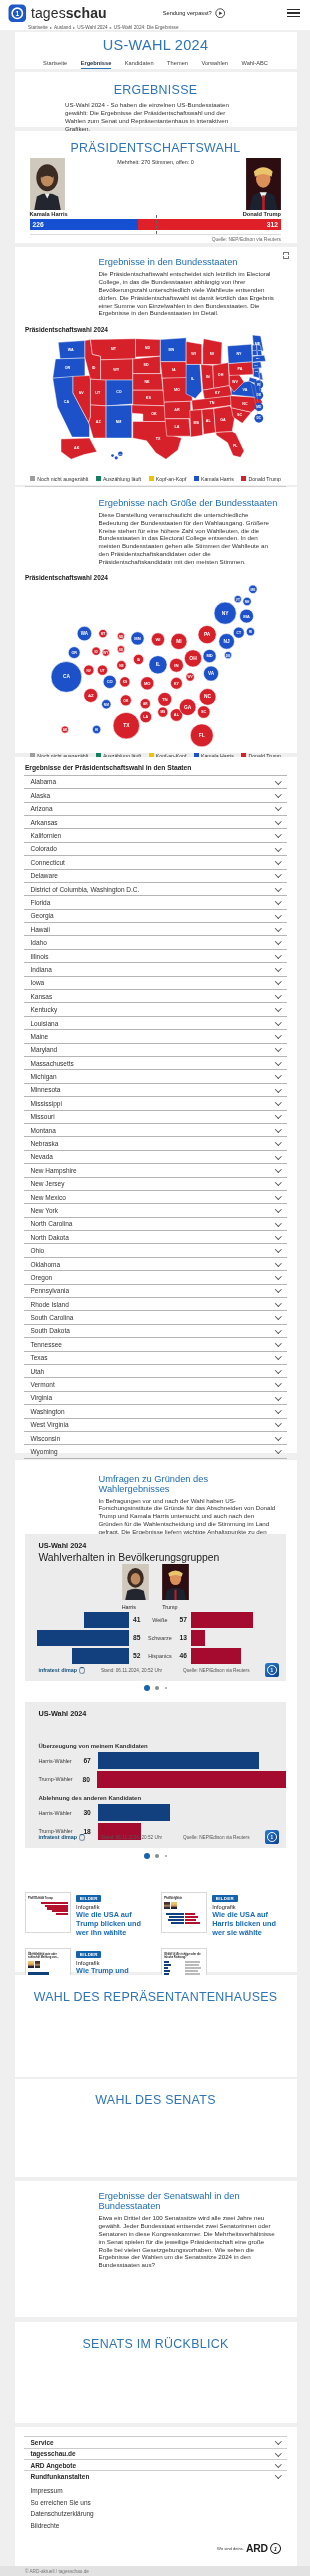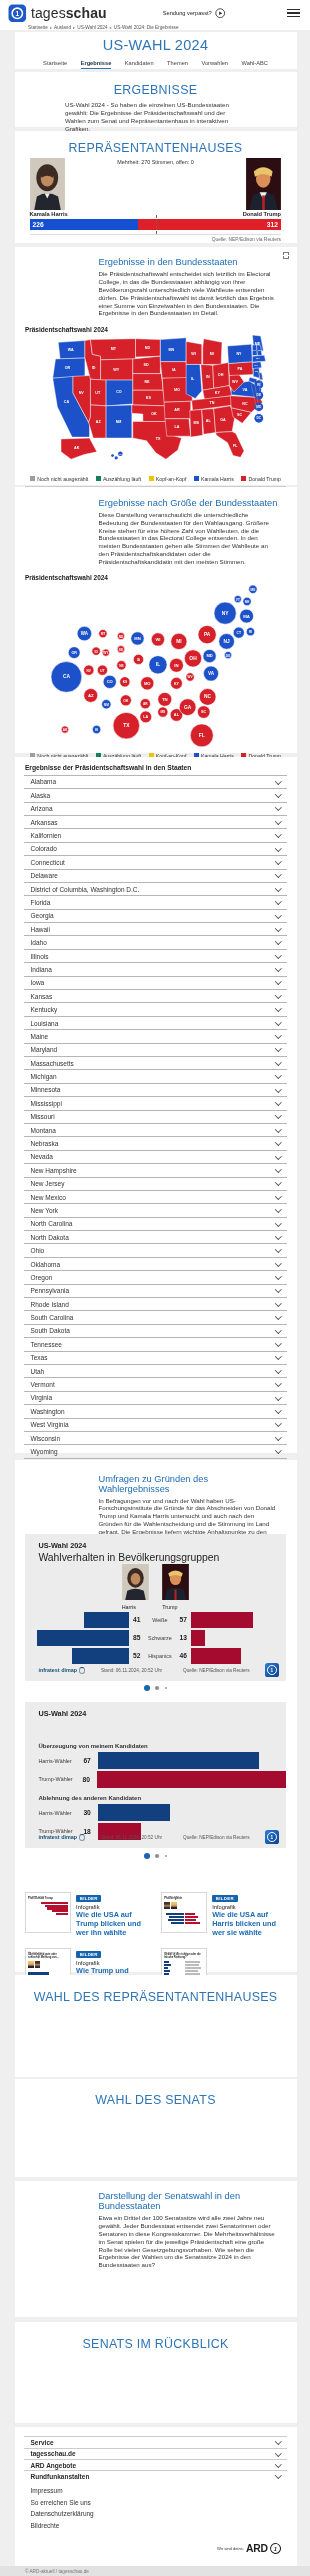--- a/index.html
+++ b/index.html
@@ -213,21 +213,21 @@
         <span class="tab">Wahl-ABC</span>
       </div>
   </section>
 
   <section class="card" id="c-erg">
     <h2 class="sec-h">ERGEBNISSE</h2>
     <p class="para">US-Wahl 2024 - So haben die einzelnen US-Bundesstaaten gewählt: Die Ergebnisse der Präsidentschaftswahl und der Wahlen zum Senat und Repräsentantenhaus in interaktiven Grafiken.</p>
   </section>
 
   <section class="card" id="c-praes">
-    <h2 class="sec-h">REPRÄSENTANTENHAUSES</h2>
+    <h2 class="sec-h">PRÄSIDENTSCHAFTSWAHL</h2>
     <div class="maj">Mehrheit: 270 Stimmen, offen: 0</div>
     <div class="photo l">
       <svg width="35" height="52" viewBox="0 0 67 100">
         <rect width="67" height="100" fill="#cfc9bd"></rect>
         <ellipse cx="33" cy="38" rx="21" ry="26" fill="#3b2b22"></ellipse>
         <ellipse cx="33" cy="40" rx="12.5" ry="15" fill="#c08a5f"></ellipse>
         <path d="M20,30 Q33,18 46,30 L44,38 Q33,30 22,38 Z" fill="#3b2b22"></path>
         <path d="M8,100 L13,74 Q33,62 54,74 L59,100 Z" fill="#23262e"></path>
         <path d="M28,68 L33,78 L38,68 Z" fill="#f2efe8"></path>
       </svg>
@@ -963,21 +963,21 @@
   <section class="card" id="c-rep">
     <h2 class="sec-h">WAHL DES REPRÄSENTANTENHAUSES</h2>
   </section>
 
   <section class="card" id="c-sen">
     <h2 class="sec-h">WAHL DES SENATS</h2>
   </section>
 
   <section class="card" id="c-sentext">
     <div class="tcol">
-      <h3 class="card-h">Darstellung der Senatswahl in den Bundesstaaten</h3>
+      <h3 class="card-h">Ergebnisse der Senatswahl in den Bundesstaaten</h3>
       <p class="para">Etwa ein Drittel der 100 Senatssitze wird alle zwei Jahre neu gewählt. Jeder Bundesstaat entsendet zwei Senatorinnen oder Senatoren in diese Kongresskammer. Die Mehrheitsverhältnisse im Senat spielen für die jeweilige Präsidentschaft eine große Rolle bei vielen Gesetzgebungsvorhaben. Wie sehen die Ergebnisse der Wahlen um die Senatssitze 2024 in den Bundesstaaten aus?</p>
     </div>
   </section>
 
   <section class="card" id="c-rueck">
     <h2 class="sec-h">SENATS IM RÜCKBLICK</h2>
   </section>
 
   <section class="card" id="c-foot">
     <div class="f-list" id="f-list">

